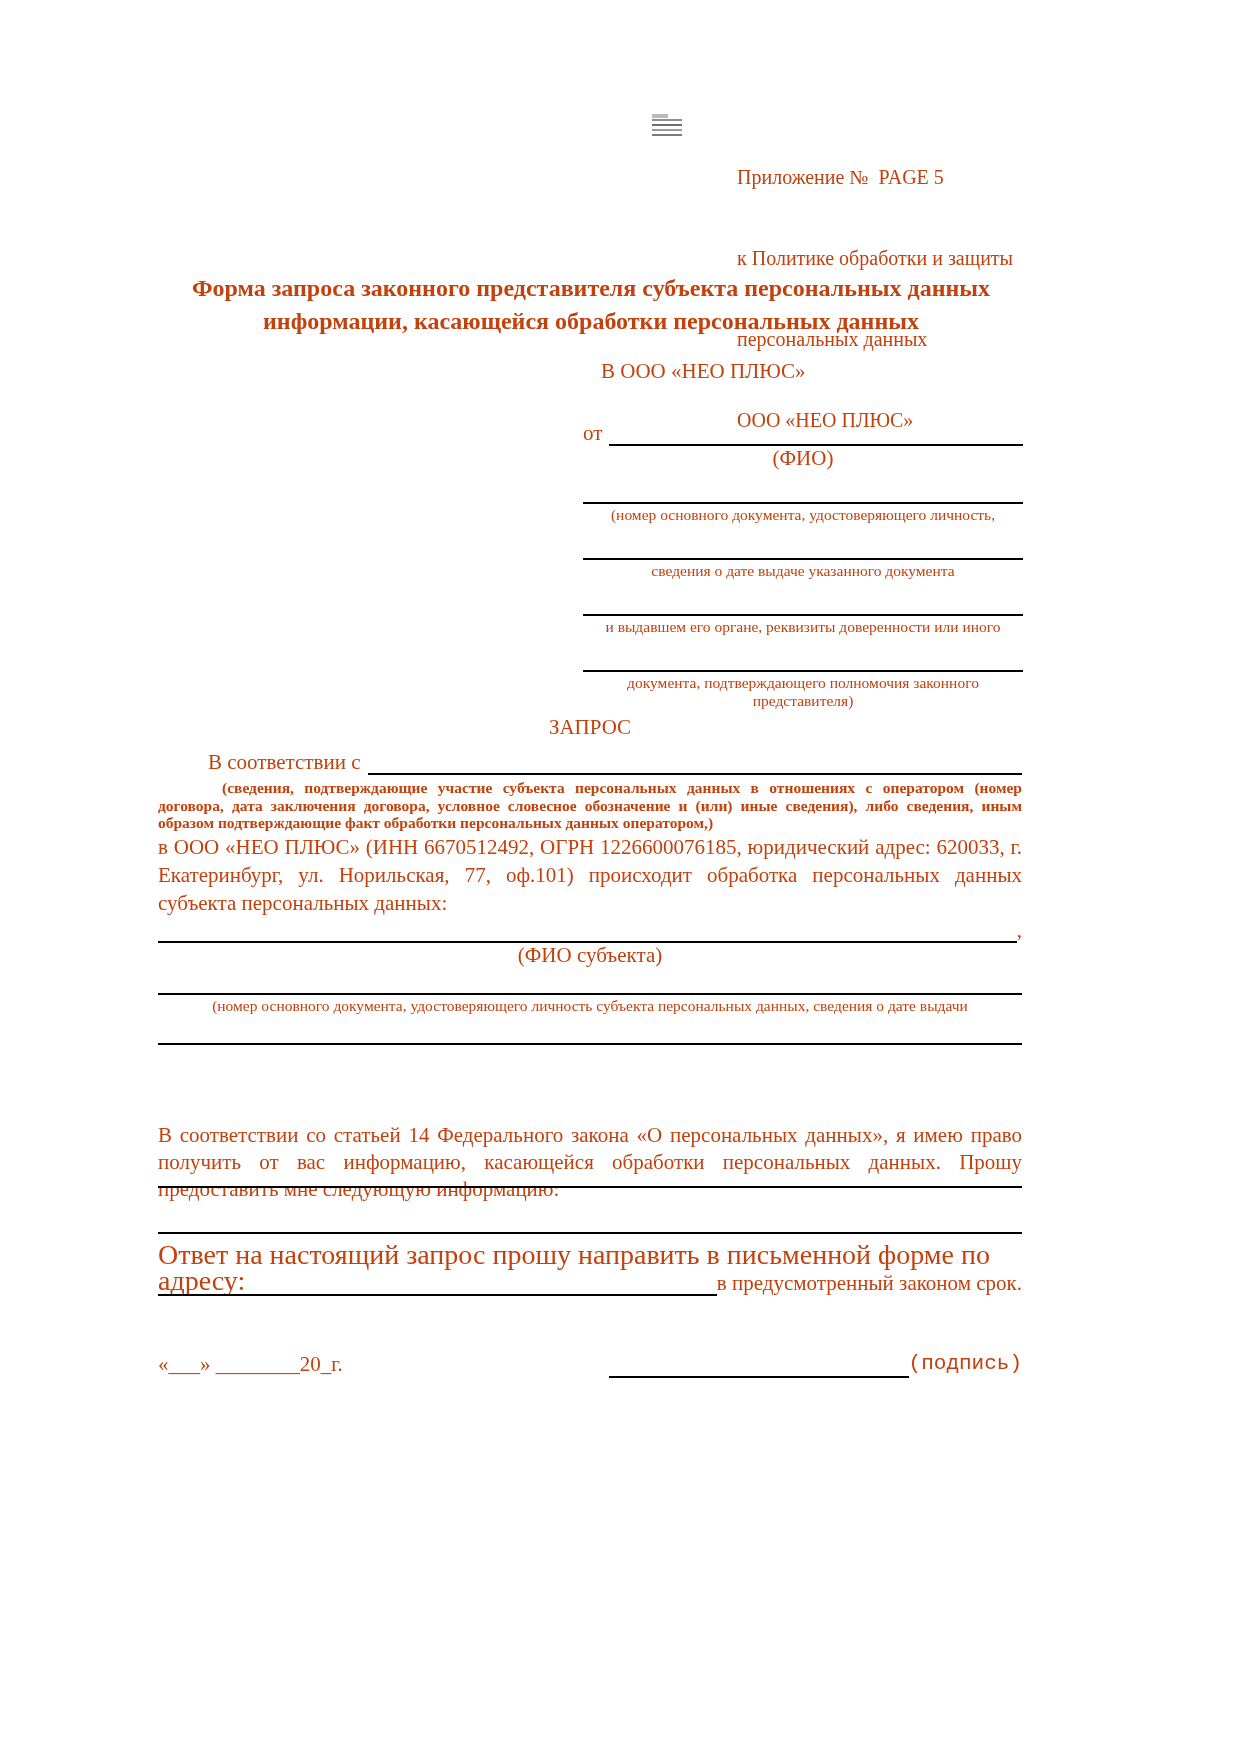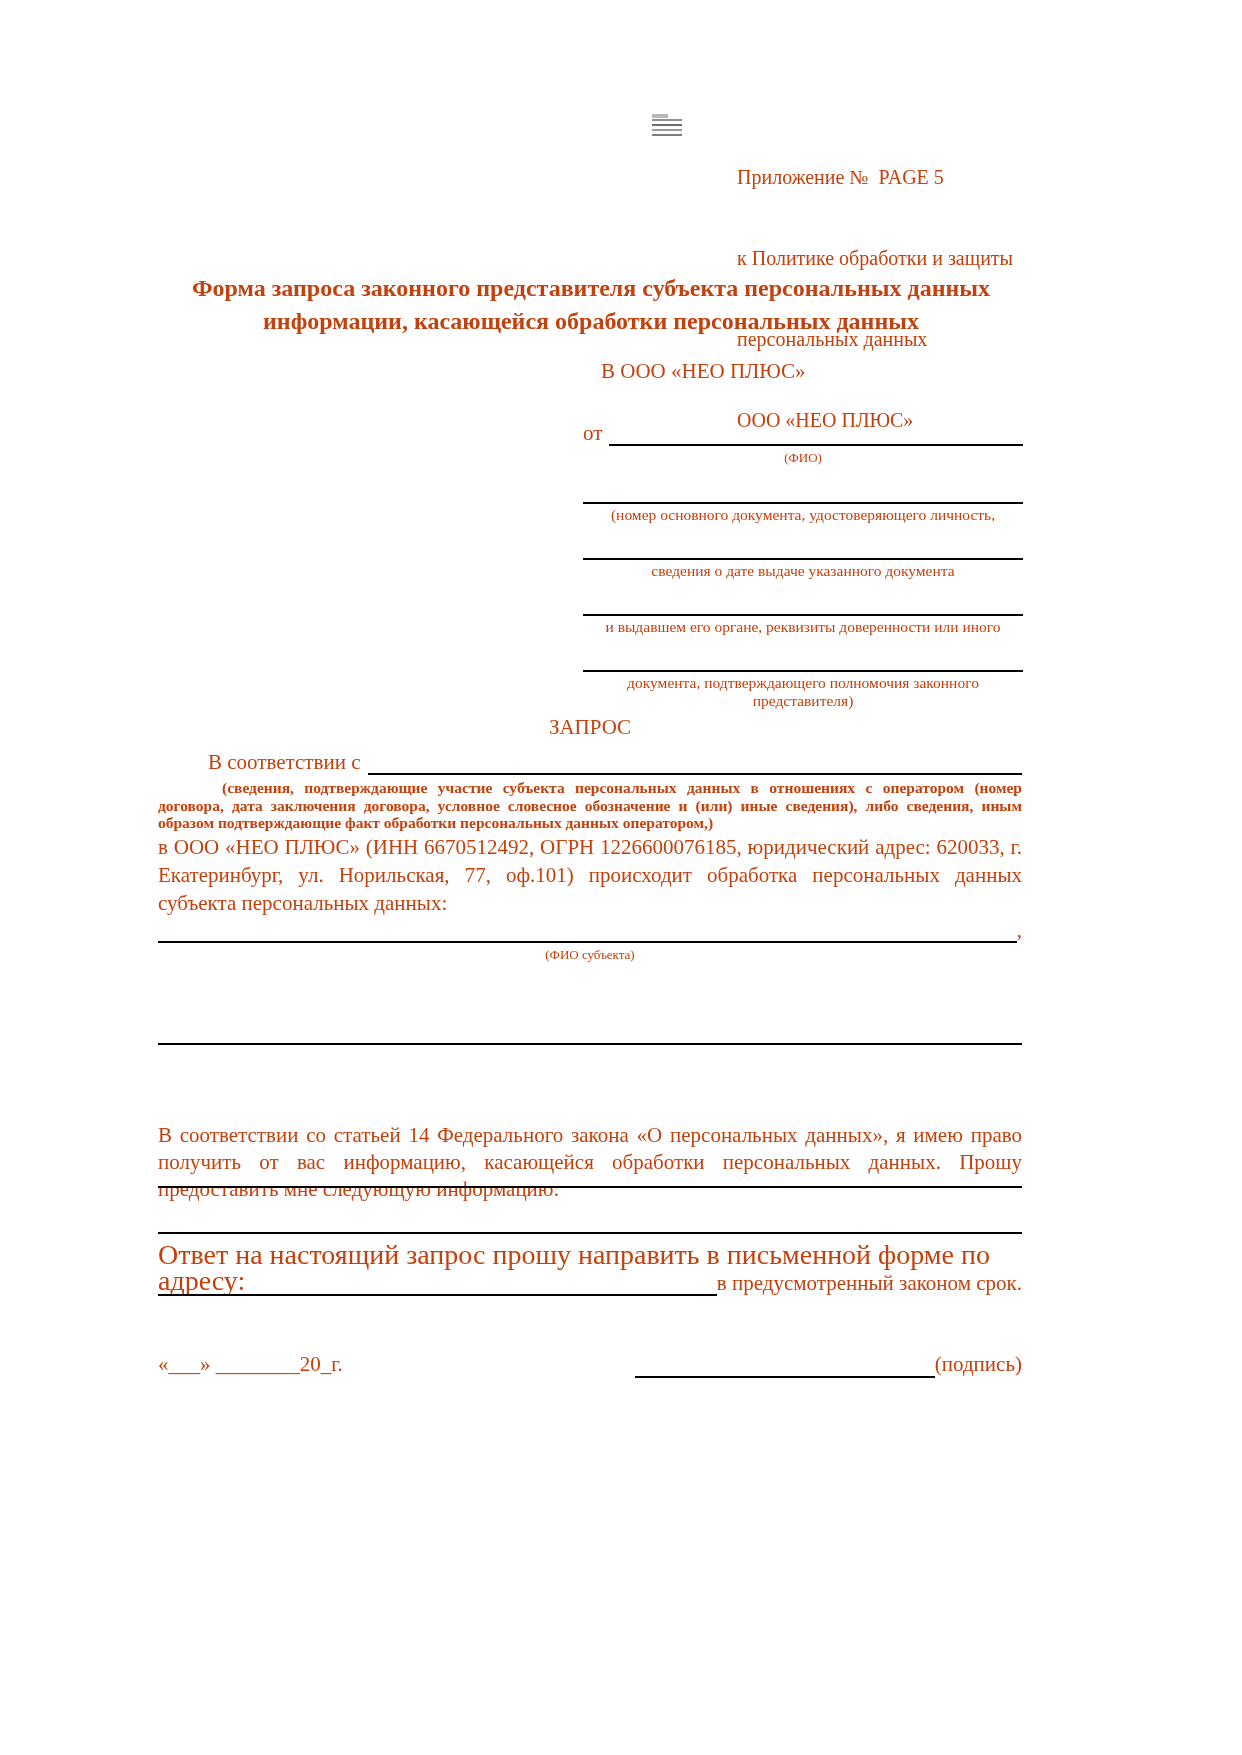--- a/index.html
+++ b/index.html
@@ -24,21 +24,21 @@
     font-size:20px;line-height:27px;white-space:pre-wrap;
   }
   .title{
     position:absolute;left:158px;top:272px;width:866px;
     text-align:center;font-weight:bold;font-size:24px;line-height:33px;
   }
   .addr{position:absolute;left:583px;top:358px;width:440px;font-size:21px;}
   .addr .to{line-height:26px;margin-left:18px;}
   .addr .from{display:flex;align-items:flex-end;margin-top:22px;height:40px;}
   .fill{flex:1;border-bottom:2px solid #000;margin-left:7px;height:24px;}
-  .cap{font-size:13px;text-align:center;margin-top:2px;line-height:20px;}
+  .cap{font-size:21px;text-align:center;margin-top:2px;line-height:20px;}
   .cap.small{font-size:15.5px;line-height:18px;}
   .blankline{height:28px;border-bottom:2px solid #000;margin-top:6px;}
   .section{position:absolute;left:158px;width:864px;box-sizing:border-box;}
   .zapros{top:714px;text-align:center;font-size:21px;line-height:26px;}
   .accord{top:745px;display:flex;align-items:flex-end;height:30px;padding-left:50px;font-size:21px;}
   .fineprint{top:779px;font-size:15.5px;line-height:17.5px;text-align:justify;text-indent:64px;margin:0;font-weight:bold;}
   .bodypar{font-size:21px;margin:0;text-align:justify;}
   .op-par{top:833px;line-height:28px;}
   .law-par{top:1122px;line-height:27px;}
   .bl-row{display:flex;align-items:flex-end;font-size:21px;}
@@ -46,21 +46,21 @@
   .subj-fio{top:911px;}
   .subj-doc1{top:963px;}
   .subj-doc2{top:1013px;}
   .hr{position:absolute;left:158px;width:864px;border-top:2px solid #000;height:0;}
   .hr1{top:1186px;}
   .hr2{top:1232px;}
   .answer1{top:1242px;text-align:left;font-size:28px;line-height:26px;}
   .answer2{top:1268px;display:flex;align-items:flex-end;height:28px;font-size:21px;font-family:Liberation Serif, serif;}
   .answer2 .fill{margin-left:0;margin-right:0;}
   .footer{top:1350px;display:flex;justify-content:space-between;align-items:flex-end;font-size:21px;line-height:28px;}
-  .sigwrap{display:flex;align-items:flex-end;}
+  .sigwrap{display:flex;align-items:flex-end;font-family:Liberation Mono, monospace;}
   .sigline{width:300px;height:24px;border-bottom:2px solid #000;}
 </style>
 </head>
 <body>
 
 <div class="page">
 
   <div class="embed-icon"></div>
 
   <div class="appendix">
@@ -108,20 +108,26 @@
   <p class="section bodypar op-par">в ООО «НЕО ПЛЮС» (ИНН 6670512492, ОГРН 1226600076185, юридический адрес: 620033, г. Екатеринбург, ул. Норильская, 77, оф.101)  происходит обработка персональных данных субъекта персональных данных:</p>
 
   <div class="section subj-fio">
     <div class="bl-row">
       <span class="blank"></span>
       <span>,</span>
     </div>
     <div class="cap">(ФИО субъекта)</div>
   </div>
 
+  <div class="section subj-doc1">
+    <div class="bl-row">
+      <span class="blank"></span>
+    </div>
+    <div class="cap small">(номер основного документа, удостоверяющего личность субъекта персональных данных, сведения о дате выдачи</div>
+  </div>
 
   <div class="section subj-doc2">
     <div class="bl-row">
       <span class="blank"></span>
     </div>
   </div>
 
   <p class="section bodypar law-par">В соответствии со статьей 14 Федерального закона «О персональных данных», я имею право получить от вас информацию, касающейся обработки персональных данных. Прошу предоставить мне следующую информацию:</p>
 
   <div class="hr hr1"></div>

